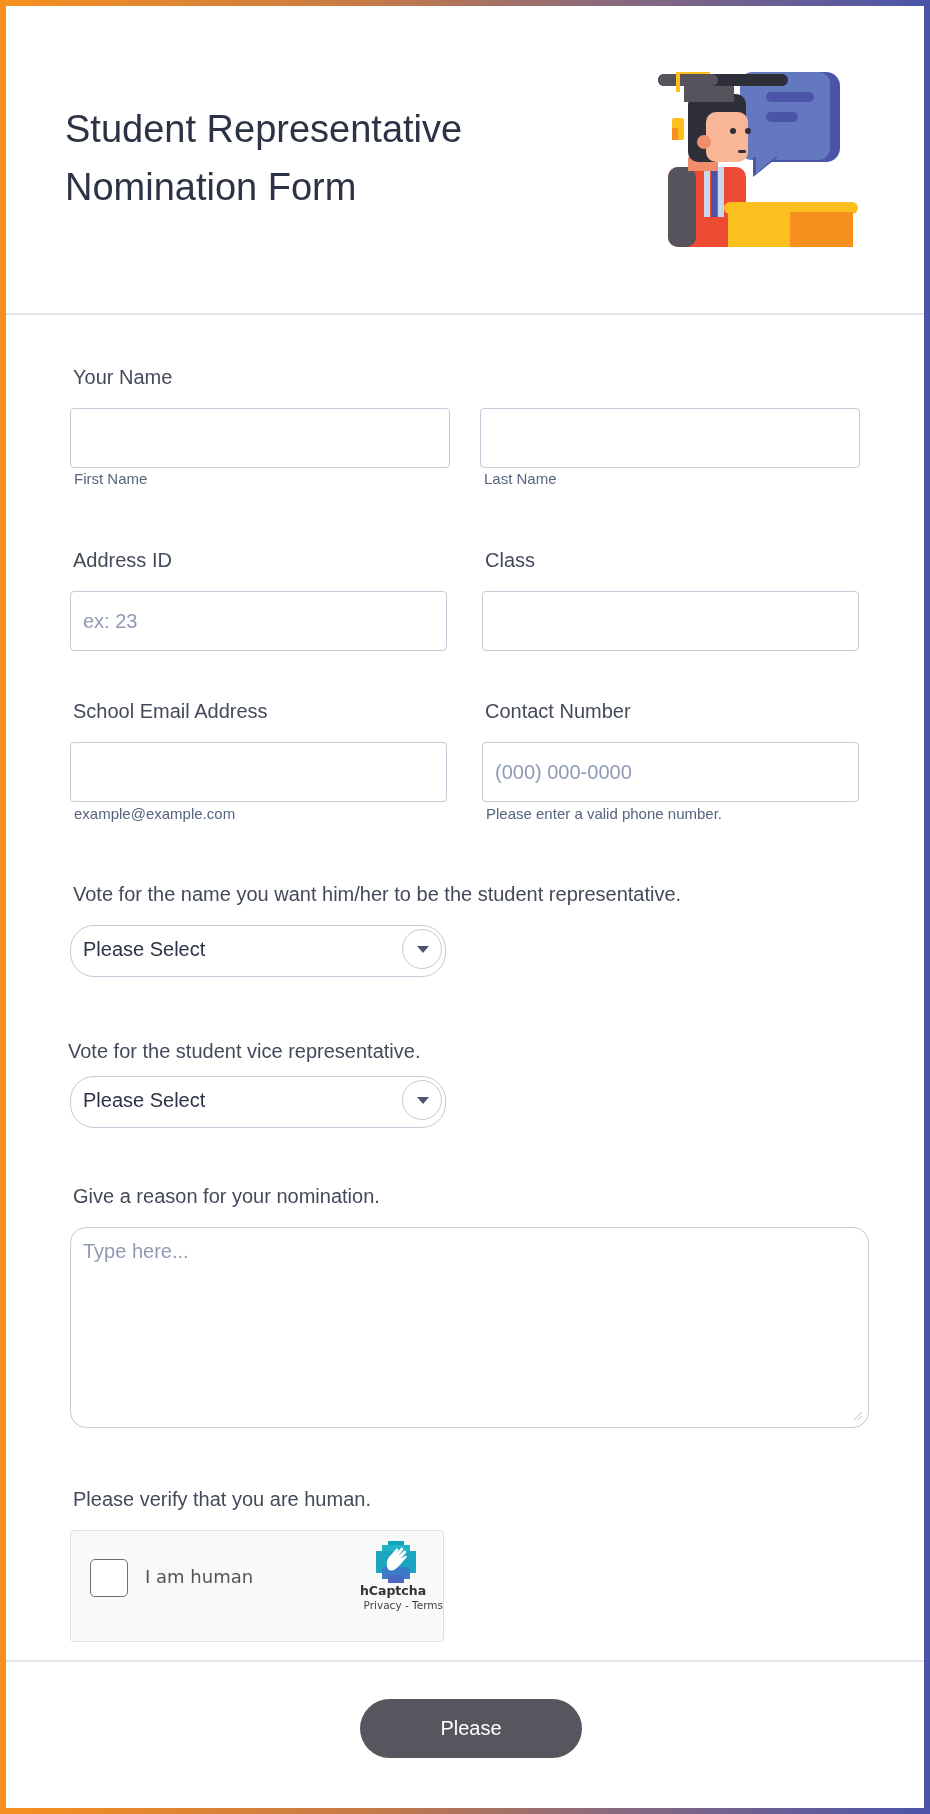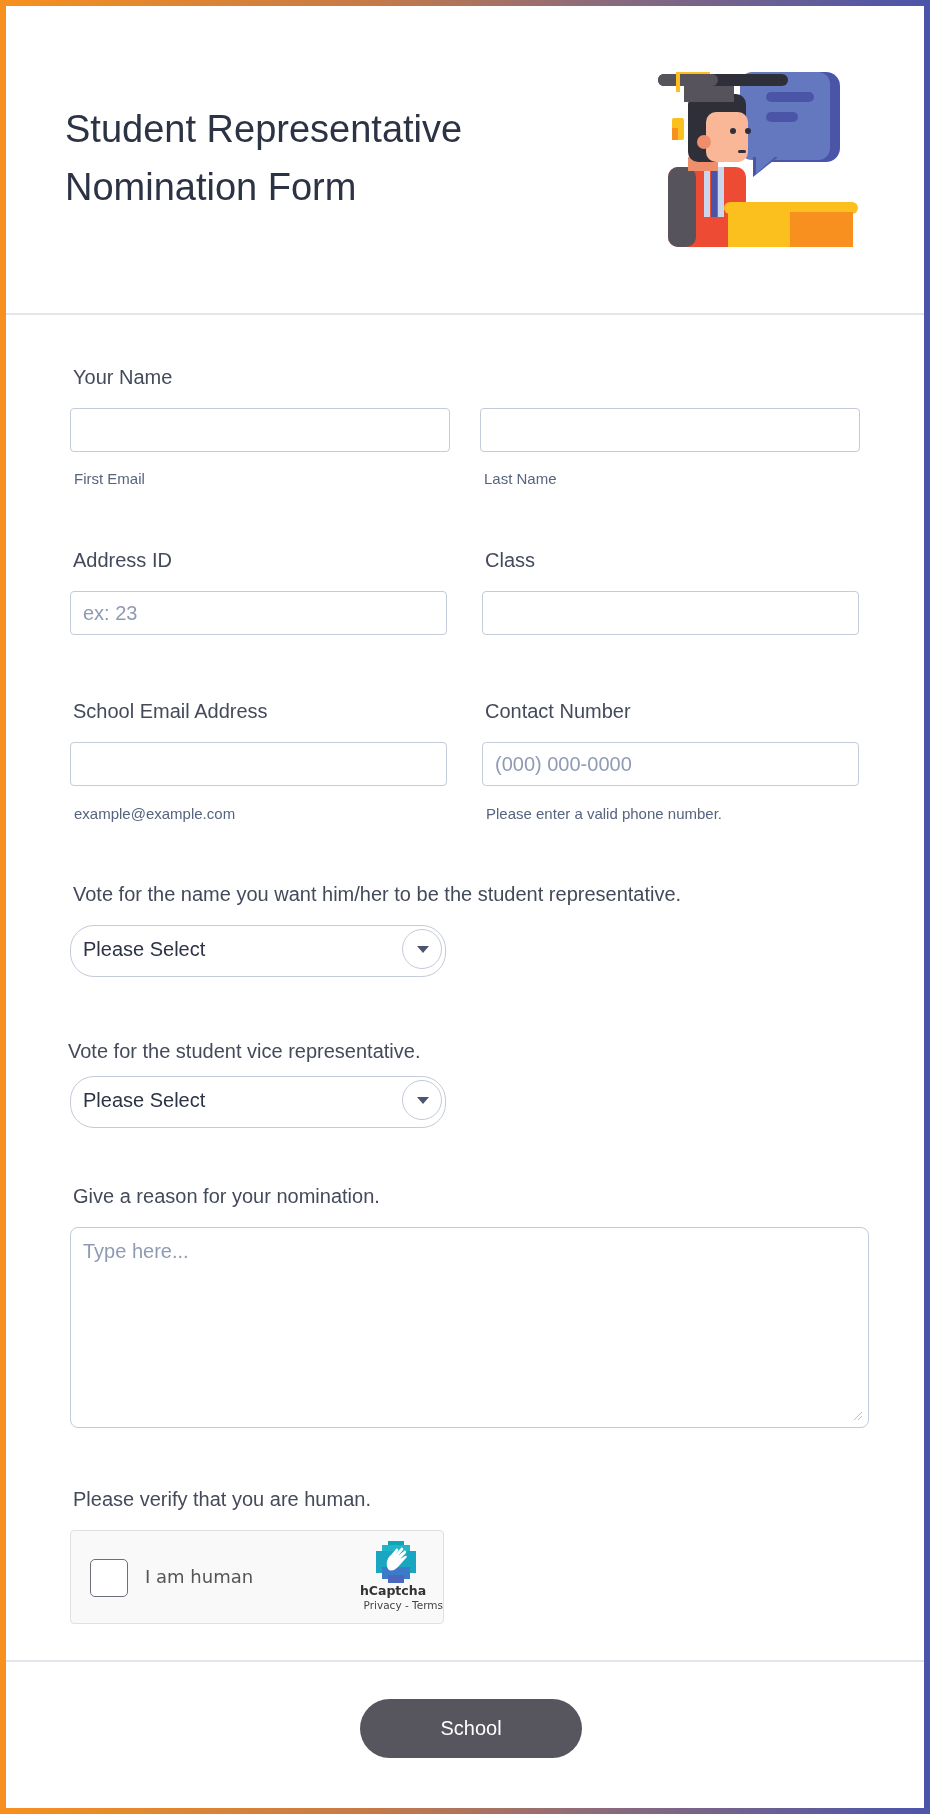--- a/index.html
+++ b/index.html
@@ -14,40 +14,40 @@
   .frame-right { position: absolute; right: 0; top: 0; width: 6px; height: 1814px; background: #4A55A8; }
 
   .header { position: absolute; left: 6px; top: 6px; width: 918px; height: 309px; border-bottom: 2px solid #E3E5EB; }
   .title { position: absolute; left: 65px; top: 100px; width: 520px;
     font-size: 38px; font-weight: normal; line-height: 58px; color: #2C3345; }
   .illustration { position: absolute; left: 648px; top: 72px; width: 210px; height: 175px; }
 
   .field-label { position: absolute; font-size: 20px; color: #434A5A; }
   .sub-label { position: absolute; font-size: 15px; color: #57647E; }
 
-  .text-input { position: absolute; height: 44px; border: 1.5px solid #C3CAD8; border-radius: 4px;
+  .text-input { position: absolute; height: 60px; border: 1.5px solid #C3CAD8; border-radius: 4px;
     background: #fff; font-size: 20px; padding: 0 12px; color: #ec4899;
     font-family: "Liberation Sans", sans-serif; }
   .text-input::placeholder { color: #8F9BB3; }
 
   .dropdown { position: absolute; width: 376px; height: 52px; border: 1.5px solid #C3CAD8;
     border-radius: 24px; background: #fff; }
   .dropdown-value { position: absolute; left: 12px; top: 12px; font-size: 20px; color: #2C3345; }
   .dropdown-btn { position: absolute; right: 3px; top: 3px; width: 40px; height: 40px;
     border: 1.5px solid #C3CAD8; border-radius: 50%; background: #fff; }
   .dropdown-btn .tri { position: absolute; left: 14px; top: 16px; width: 0; height: 0;
     border-left: 6px solid transparent; border-right: 6px solid transparent; border-top: 7px solid #4C5470; }
 
   .textarea { position: absolute; left: 70px; top: 1227px; width: 799px; height: 201px;
-    border: 1.5px solid #C3CAD8; border-radius: 8px; background: #fff; resize: none;
+    border: 1.5px solid #C3CAD8; border-radius: 16px; background: #fff; resize: none;
     font-size: 20px; padding: 12px 12px; color: #2C3345; font-family: "Liberation Sans", sans-serif; }
   .textarea::placeholder { color: #8F9BB3; }
   .resize-grip { position: absolute; left: 853px; top: 1411px; width: 10px; height: 10px; }
 
-  .captcha { position: absolute; left: 70px; top: 1530px; width: 374px; height: 94px;
+  .captcha { position: absolute; left: 70px; top: 1530px; width: 374px; height: 112px;
     background: #F9F9F9; border: 1px solid #E0E0E0; border-radius: 4px; }
   .captcha-check { position: absolute; left: 19px; top: 28px; width: 38px; height: 38px;
     border: 1.5px solid #6B6F78; border-radius: 5px; background: #fff; }
   .captcha-label { position: absolute; left: 74px; top: 35px; font-size: 18px; color: #555;
     font-family: "DejaVu Sans", sans-serif; }
   .captcha-logo { position: absolute; left: 305px; top: 10px; width: 40px; height: 42px; }
   .captcha-brand { position: absolute; left: 272px; top: 52px; width: 100px; text-align: center;
     font-size: 12.5px; font-weight: bold; color: #333; font-family: "DejaVu Sans", sans-serif; }
   .captcha-links { position: absolute; left: 262px; top: 68px; width: 110px; text-align: right;
     font-size: 10.5px; color: #444; font-family: "DejaVu Sans", sans-serif; }
@@ -101,21 +101,21 @@
   <rect x="24" y="46" width="12" height="22" rx="2" fill="#FBBF1E"></rect>
   <rect x="24" y="56" width="6" height="12" fill="#F7901E"></rect>
 
   <rect x="76" y="130" width="134" height="12" rx="6" fill="#FBBF1E"></rect>
   <rect x="80" y="140" width="125" height="35" fill="#F7901E"></rect>
   <rect x="80" y="140" width="62" height="35" fill="#FBBF1E"></rect>
 </svg>
 
 <div class="field-label" style="left:73px; top:366px;">Your Name</div>
 <input class="text-input" style="left: 70px; top: 408px; width: 380px;" value="">
-<div class="sub-label" style="left:74px; top:470px;">First Email</div>
+<div class="sub-label" style="left:74px; top:470px;">First Name</div>
 <input class="text-input" style="left: 480px; top: 408px; width: 380px;" value="">
 <div class="sub-label" style="left:484px; top:470px;">Last Name</div>
 
 <div class="field-label" style="left:73px; top:549px;">Address ID</div>
 <input class="text-input" style="left: 70px; top: 591px; width: 377px;" placeholder="ex: 23">
 <div class="field-label" style="left:485px; top:549px;">Class</div>
 <input class="text-input" style="left: 482px; top: 591px; width: 377px;" value="">
 
 <div class="field-label" style="left:73px; top:700px;">School Email Address</div>
 <input class="text-input" style="left: 70px; top: 742px; width: 377px;" value="">
@@ -157,13 +157,13 @@
     <rect x="0" y="10" width="40" height="22" fill="#1AA6C0"></rect>
     <rect x="6" y="26" width="28" height="12" fill="#3B7BC8"></rect>
     <rect x="12" y="34" width="16" height="8" fill="#4A68C0"></rect>
     <path d="M12,28 C9,22 12,16 15,14 L20,8 C21,7 23,8 22,10 L19,14 L25,7 C26,6 28,7 27,9 L22,15 L28,10 C29,9 31,10 30,12 L24,18 L29,15 C30,14 32,16 30,17 L22,26 C19,29 15,31 12,28 Z" fill="#ffffff"></path>
   </svg>
   <div class="captcha-brand">hCaptcha</div>
   <div class="captcha-links">Privacy - Terms</div>
 </div>
 
 <div class="footer-divider"></div>
-<button class="submit">School</button>
+<button class="submit">Please</button>
 
 </body></html>

